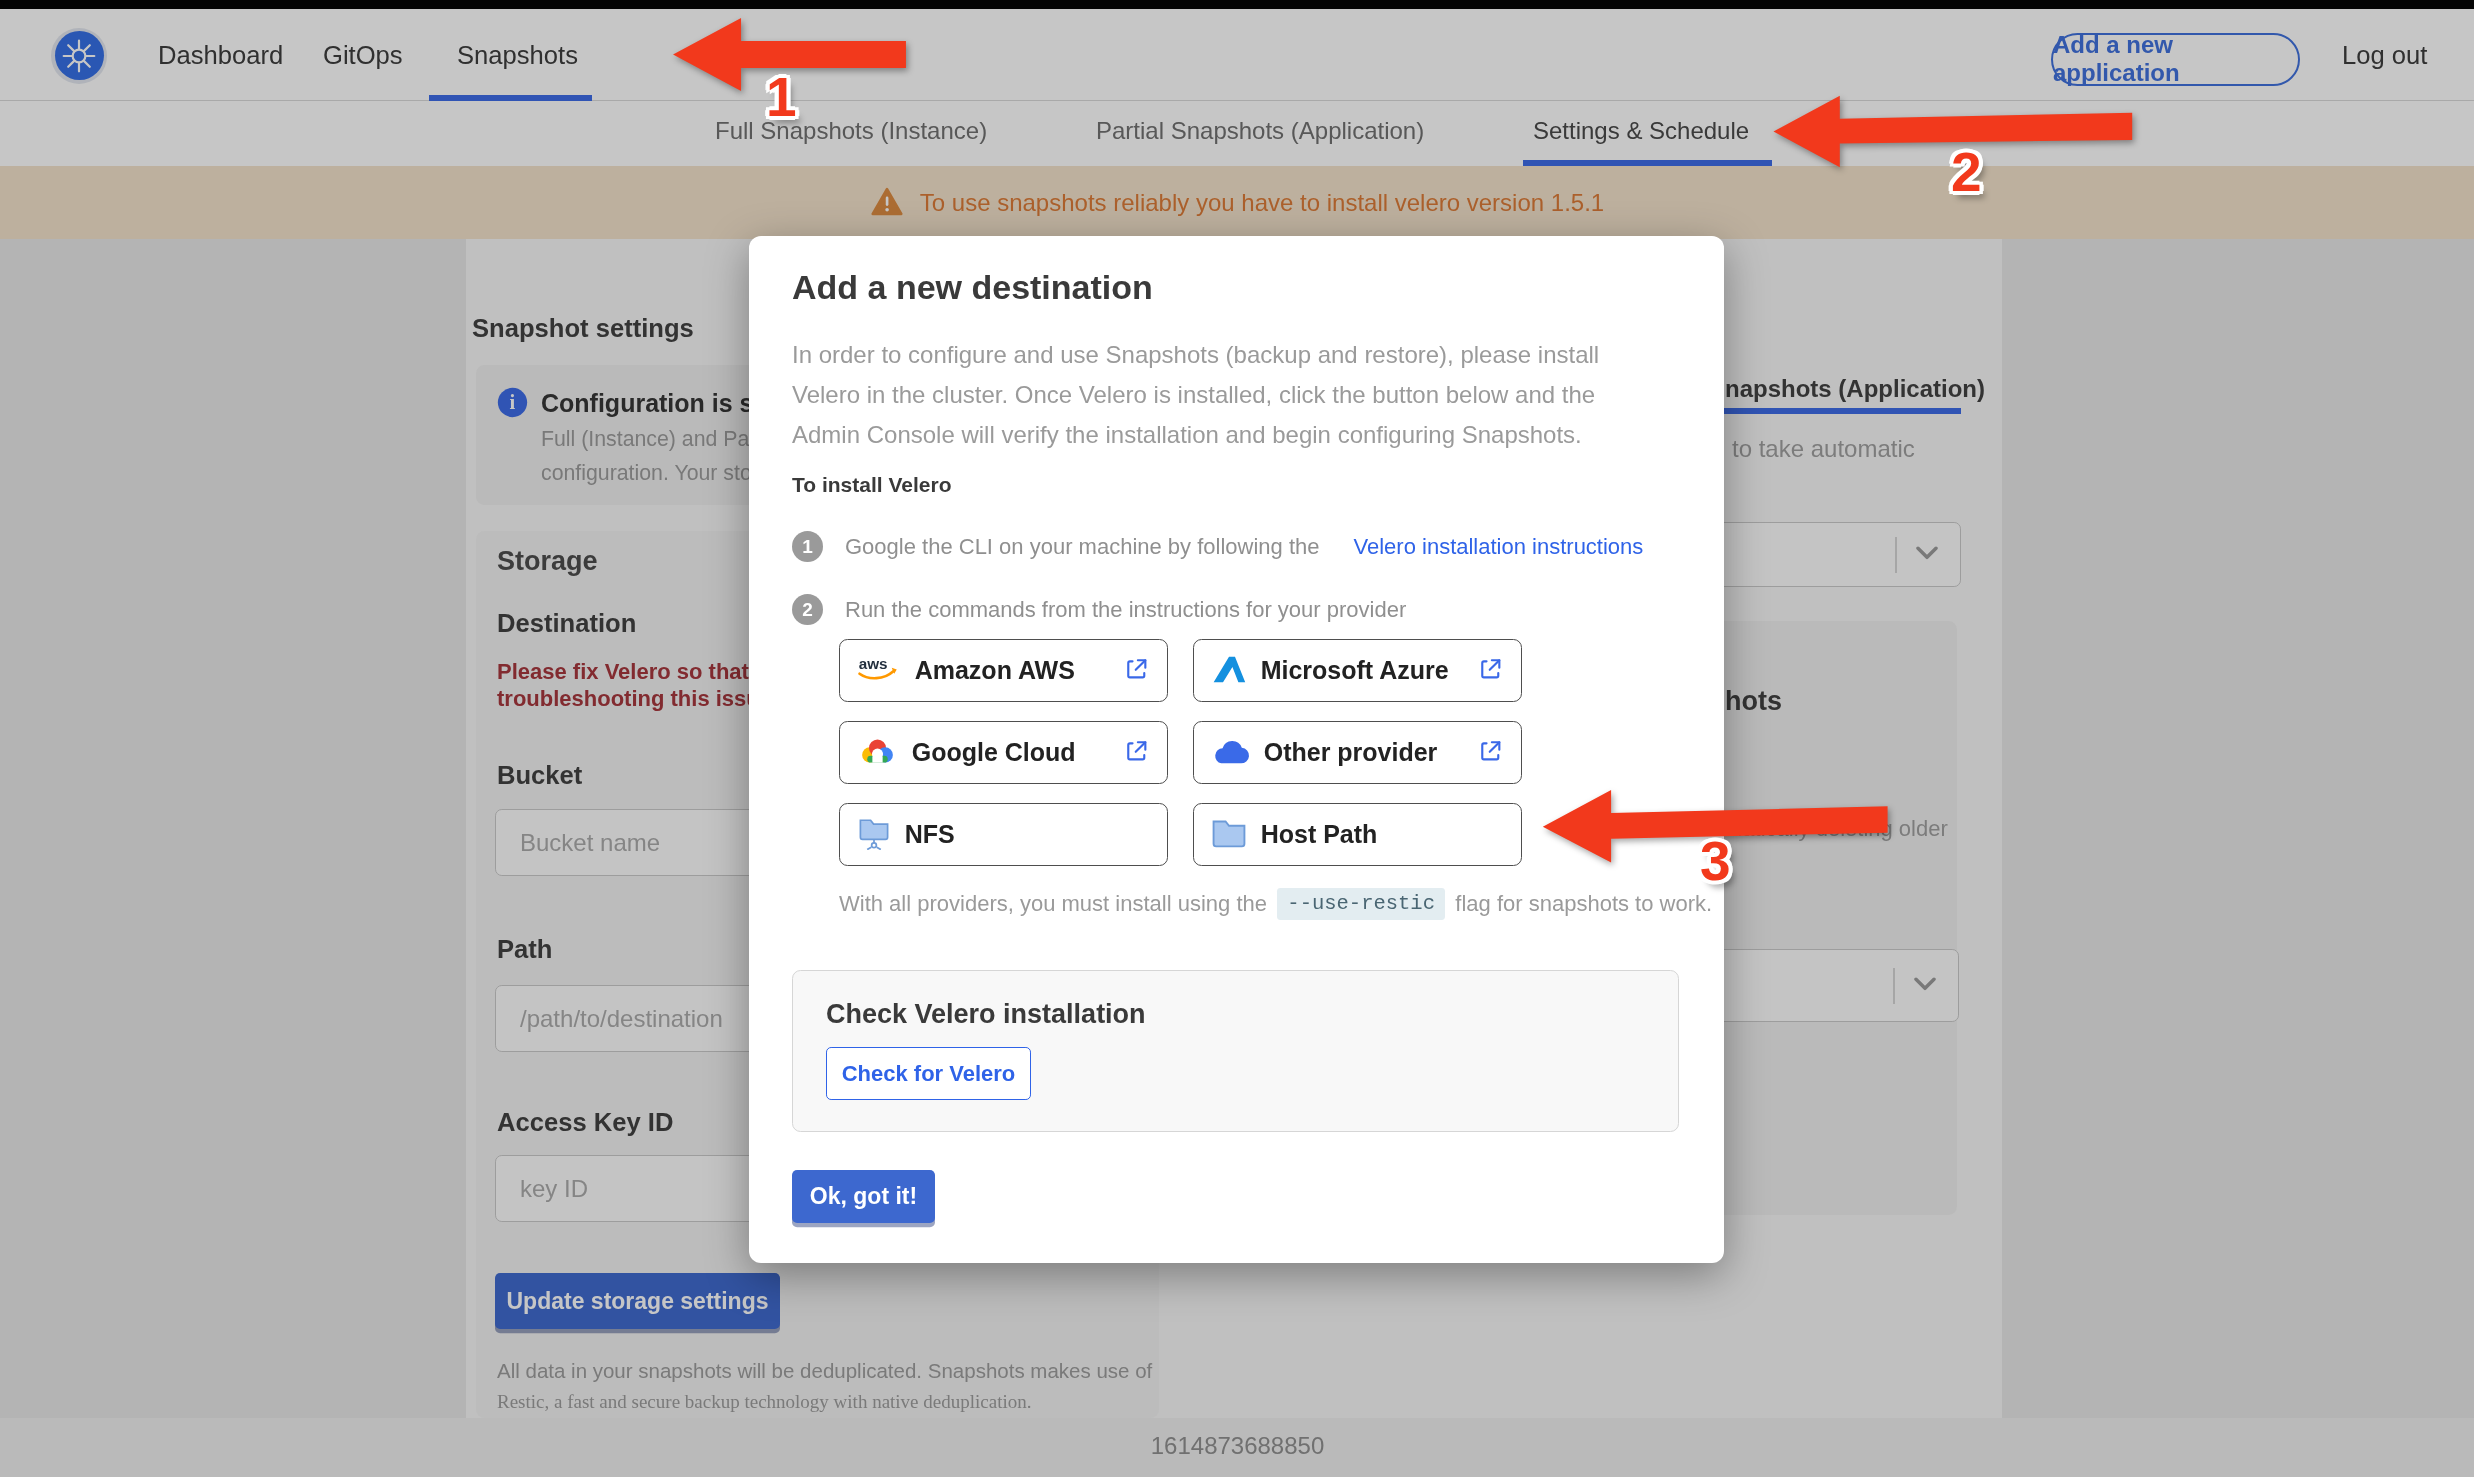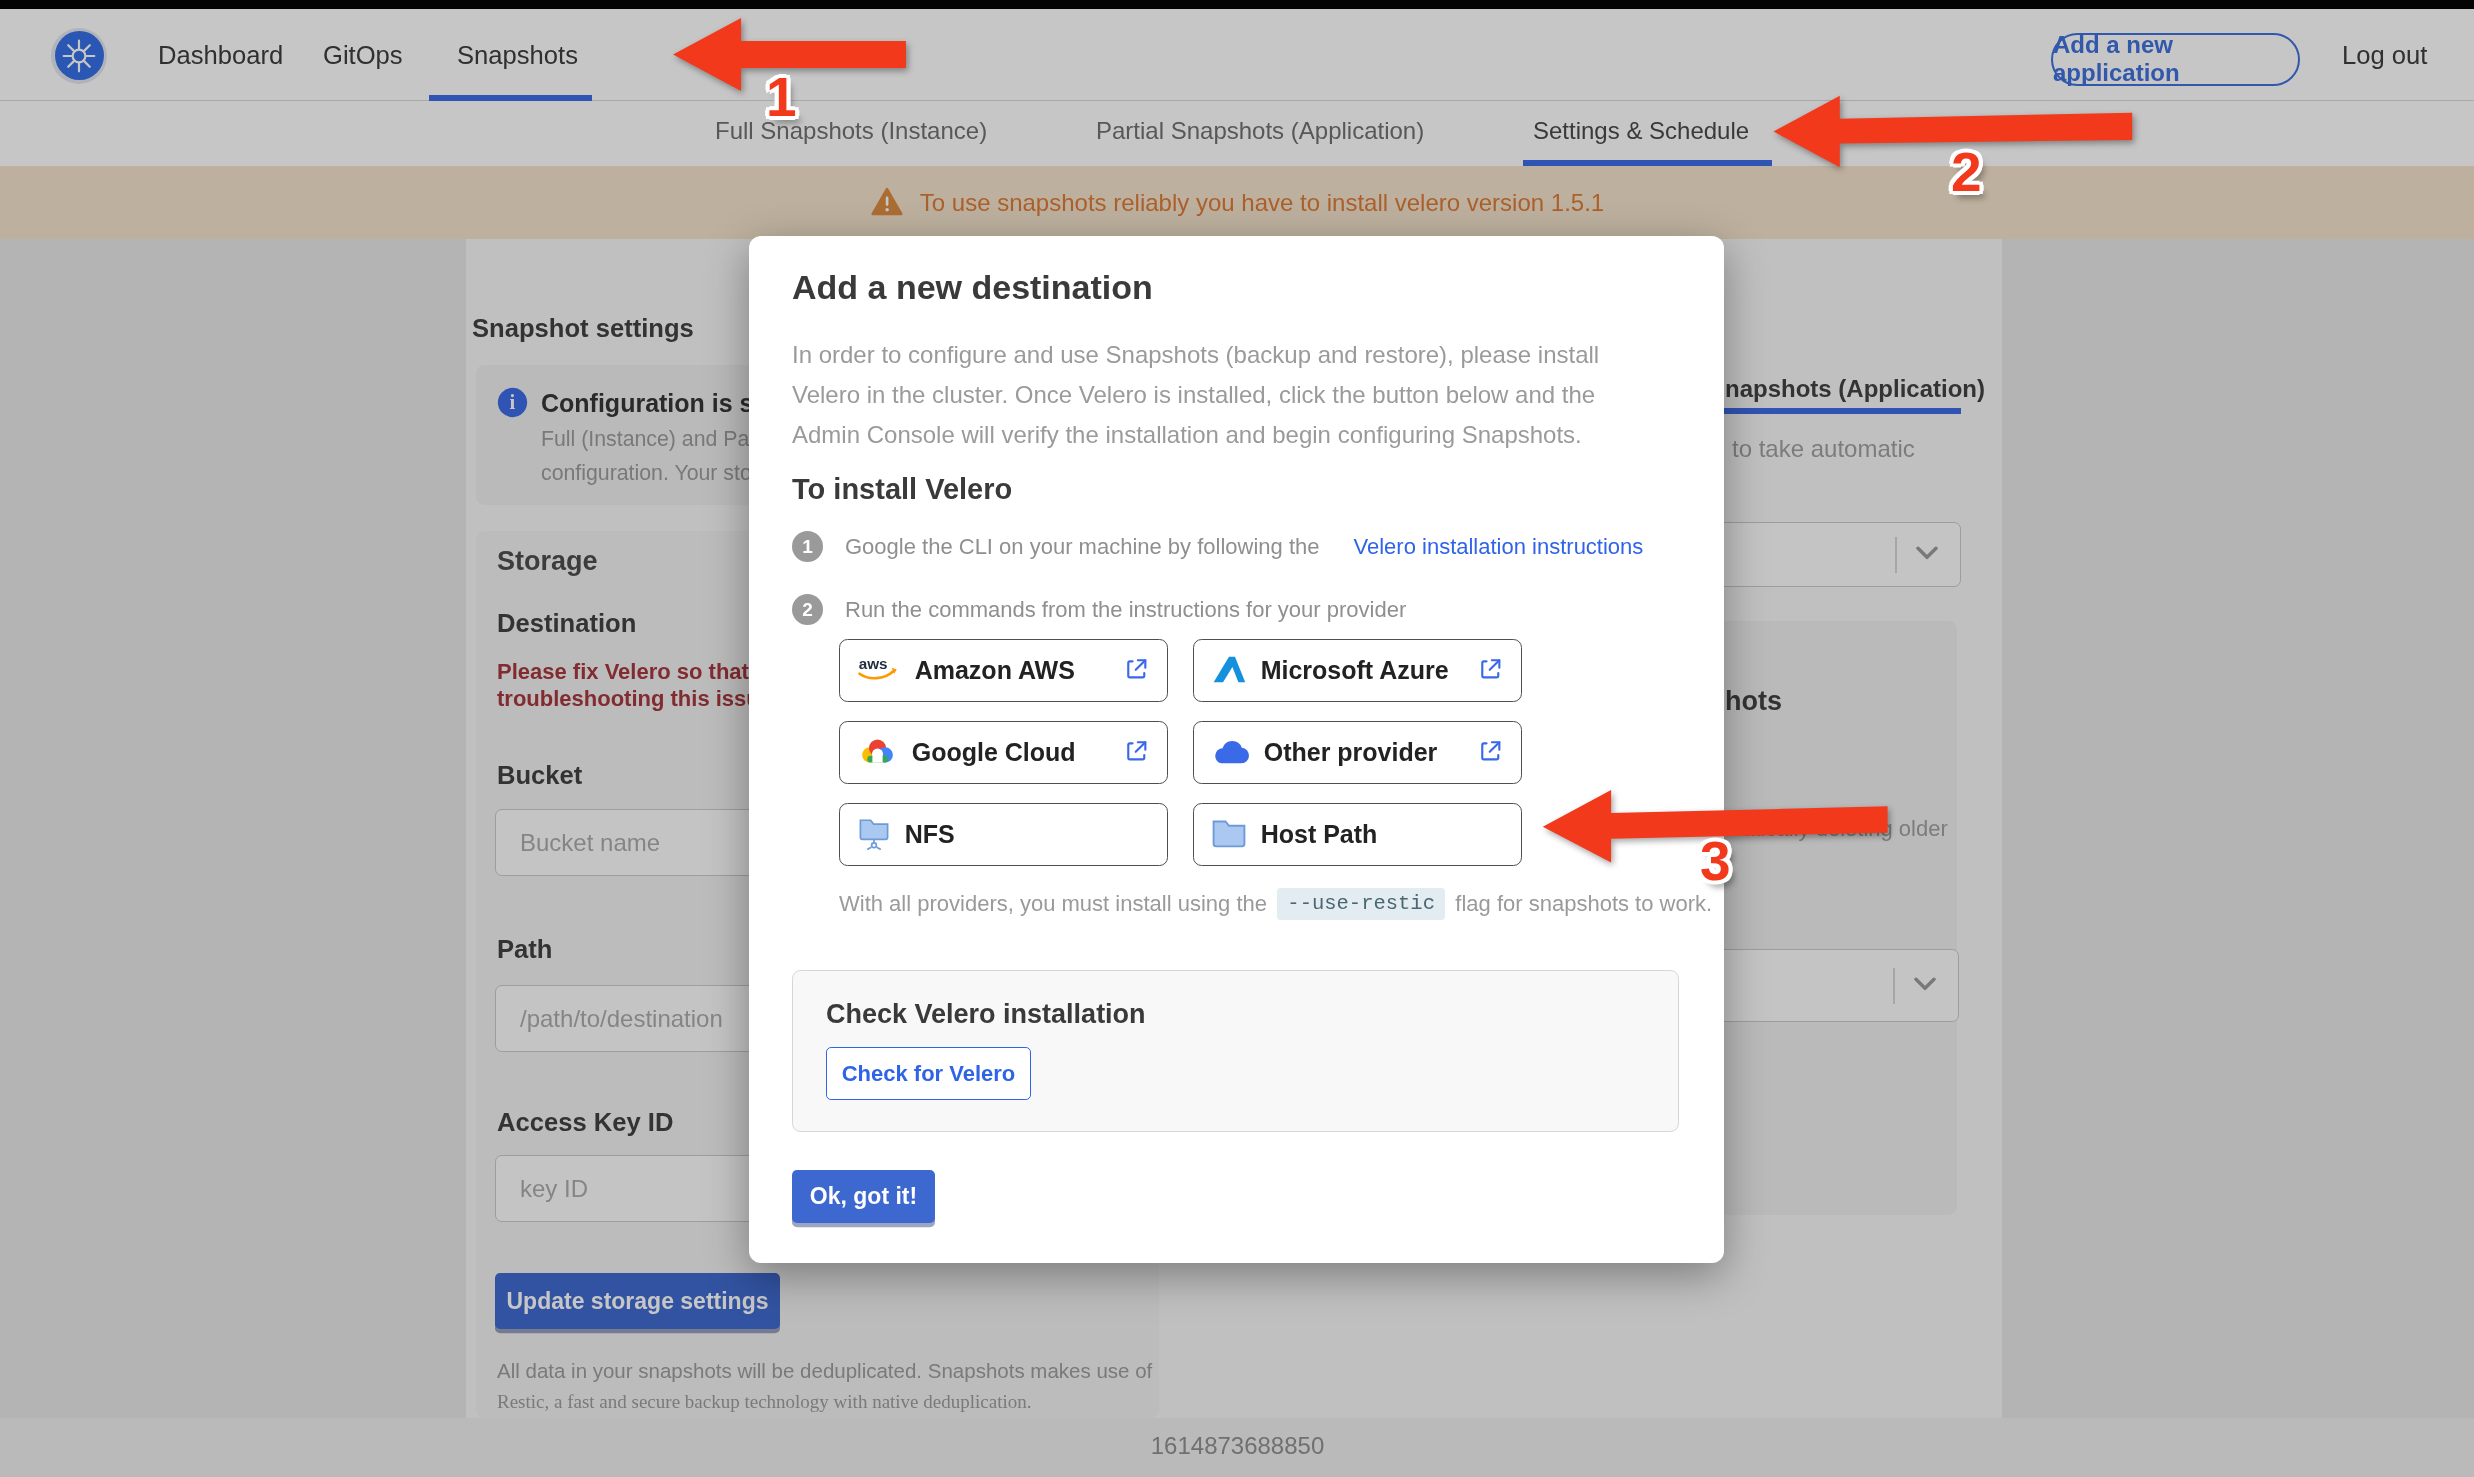--- a/index.html
+++ b/index.html
@@ -48,21 +48,21 @@
   .footer { left:0; top:1418px; width:2475px; height:59px; background:#efefef; }
   .timestamp { left:0; top:1432px; width:2475px; text-align:center; font-size:24px; color:#8f8f8f; }
 
   
   .overlay { left:0; top:0; width:2475px; height:1477px; background:rgba(15,15,15,0.24); z-index:40; }
 
   
   .modal { left:749px; top:236px; width:975px; height:1027px; background:#fff; border-radius:12px; box-shadow:0 12px 43px rgba(0,0,0,.35); z-index:50; }
   .modal-title { left:43px; top:32px; font-size:34px; font-weight:bold; color:#3a3a3a; }
   .modal-desc { left:43px; top:99px; width:865px; font-size:24px; line-height:40px; color:#9a9a9a; }
-  .modal-h3 { left:43px; top:237px; font-size:29px; font-weight:bold; color:#3a3a3a; }
+  .modal-h3 { left:43px; top:237px; font-size:21px; font-weight:bold; color:#3a3a3a; }
   .step { display:flex; align-items:center; gap:22px; }
   .step-badge { width:31px; height:31px; border-radius:50%; background:#9a9a9a; color:#fff; font-size:19px; font-weight:bold; display:flex; align-items:center; justify-content:center; flex:0 0 31px; }
   .step-text { font-size:22px; color:#8f8f8f; }
   .step-link { font-size:22px; color:#2f63e8; margin-left:12px; cursor:pointer; }
   .provider-btn { width:329px; height:63px; border:1.7px solid #4e4e4e; border-radius:8.5px; background:#fff; display:flex; align-items:center; padding:8px 17px; cursor:pointer; }
   .provider-label { font-size:25px; font-weight:bold; color:#222; margin-left:13.7px; }
   .ext { margin-left:auto; }
   .note { left:90px; top:652px; font-size:22px; color:#9a9a9a; display:flex; align-items:center; gap:10.2px; }
   .chip { font-family:"Liberation Mono", monospace; font-size:20.5px; color:#4a6673; background:#e3edf1; padding:4.3px 10.2px; border-radius:3.4px; }
   .check-box { left:43px; top:734px; width:887px; height:162px; background:#f8f8f8; border:0.9px solid #d6d6d6; border-radius:8.5px; }

